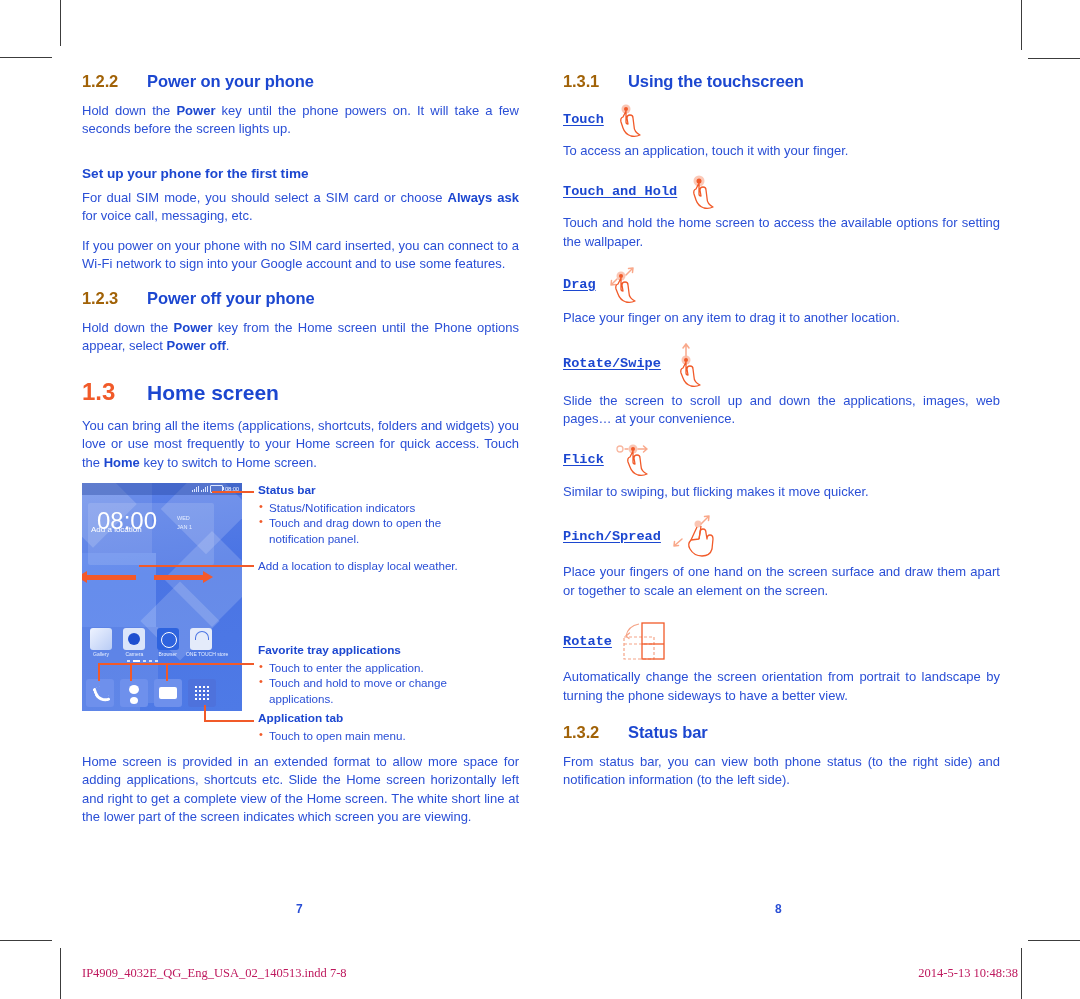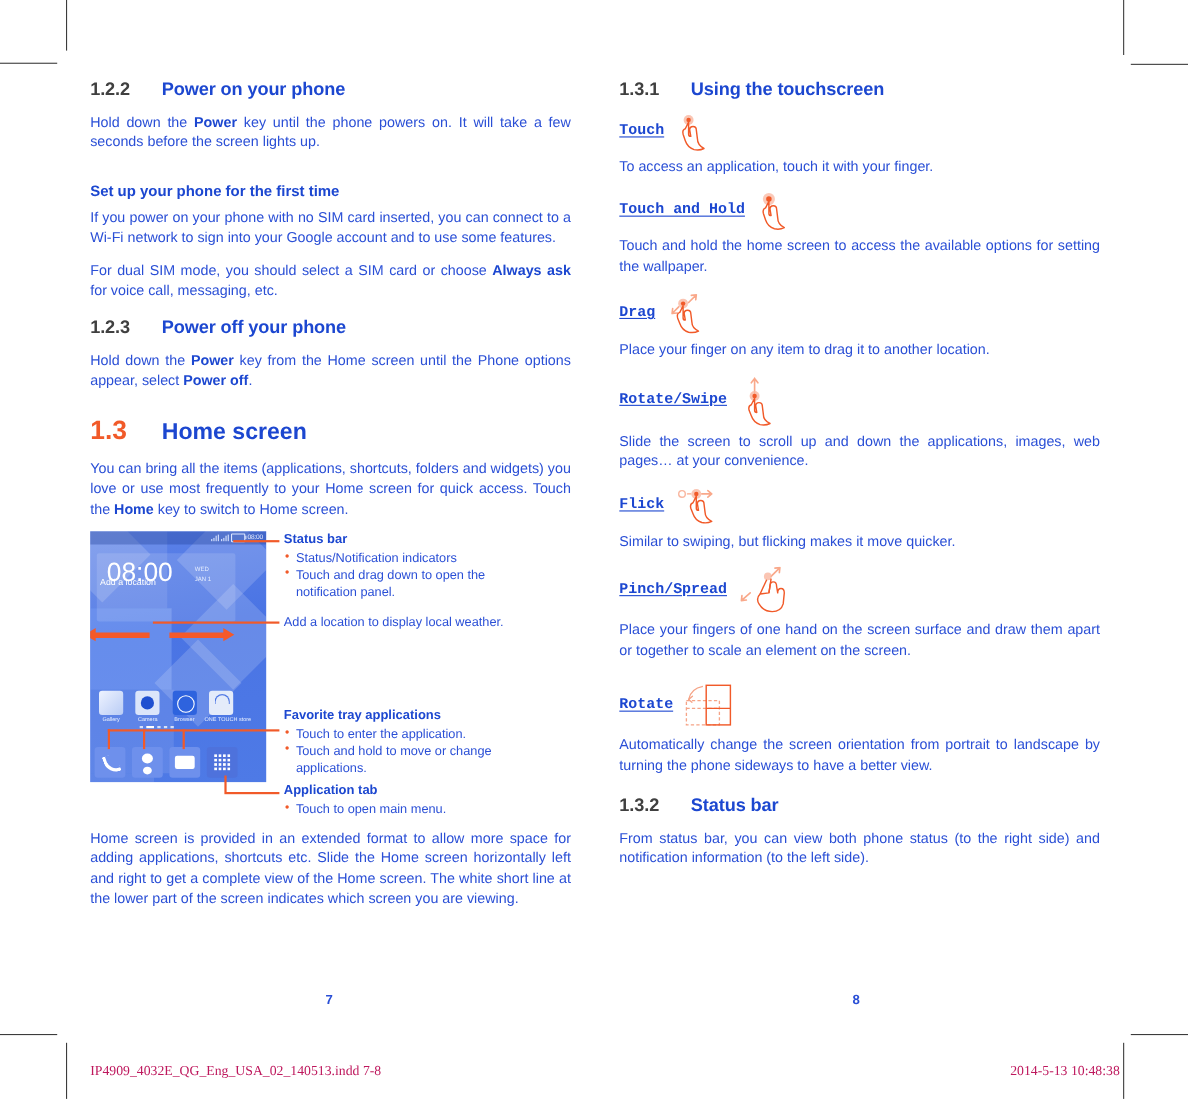--- a/index.html
+++ b/index.html
@@ -40,21 +40,21 @@
   
   .h2 {
     display: flex;
     align-items: baseline;
     margin: 0 0 11px 0;
     font-size: 16.5px;
     font-weight: bold;
     letter-spacing: -0.1px;
   }
   .h2 .num {
-    color: #404040;
+    color: #a16207;
     width: 65px;
     flex: 0 0 65px;
     font-size: 16.5px;
   }
   .h2 .ttl { color: #1c47d0; }
 
   .h1 {
     display: flex;
     align-items: baseline;
     margin: 22px 0 11px 0;
@@ -418,23 +418,23 @@
     <div class="h2">
       <span class="num">1.2.2</span>
       <span class="ttl">Power on your phone</span>
     </div>
 
     <p class="body"><span>Hold down the </span><b>Power</b><span> key until the phone powers on. It will take a few seconds before the screen lights up.</span></p>
 
     <div class="h3">Set up your phone for the first time</div>
 
 
+    <p class="body"><span>For dual SIM mode, you should select a SIM card or choose </span><b>Always ask</b><span> for voice call, messaging, etc.</span></p>
+
     <p class="body">If you power on your phone with no SIM card inserted, you can connect to a Wi-Fi network to sign into your Google account and to use some features.</p>
-
-    <p class="body"><span>For dual SIM mode, you should select a SIM card or choose </span><b>Always ask</b><span> for voice call, messaging, etc.</span></p>
 
     <div class="h2" style="margin-top:15px;">
       <span class="num">1.2.3</span>
       <span class="ttl">Power off your phone</span>
     </div>
 
     <p class="body"><span>Hold down the </span><b>Power</b><span> key from the Home screen until the Phone options appear, select </span><b>Power off</b><span>.</span></p>
 
     <div class="h1">
       <span class="num">1.3</span>

